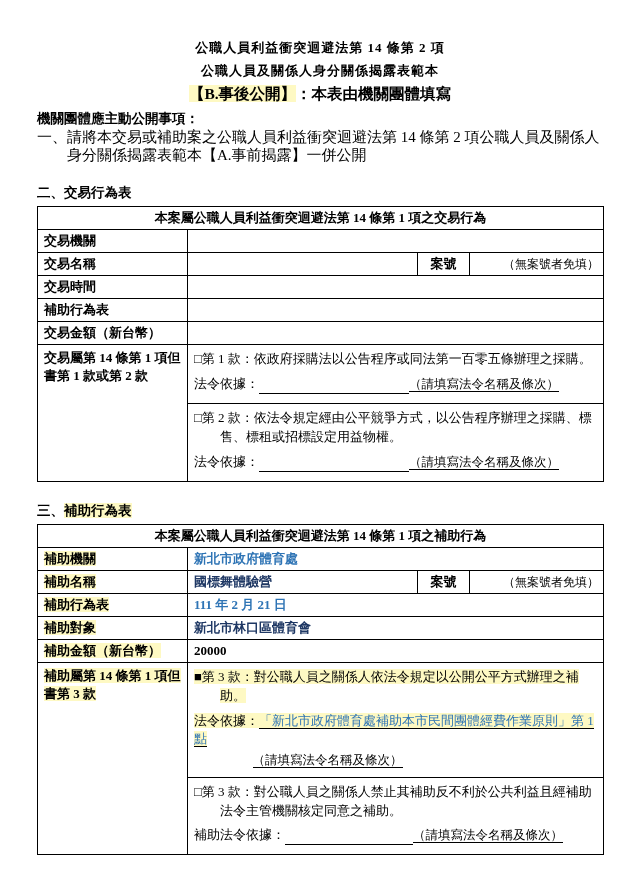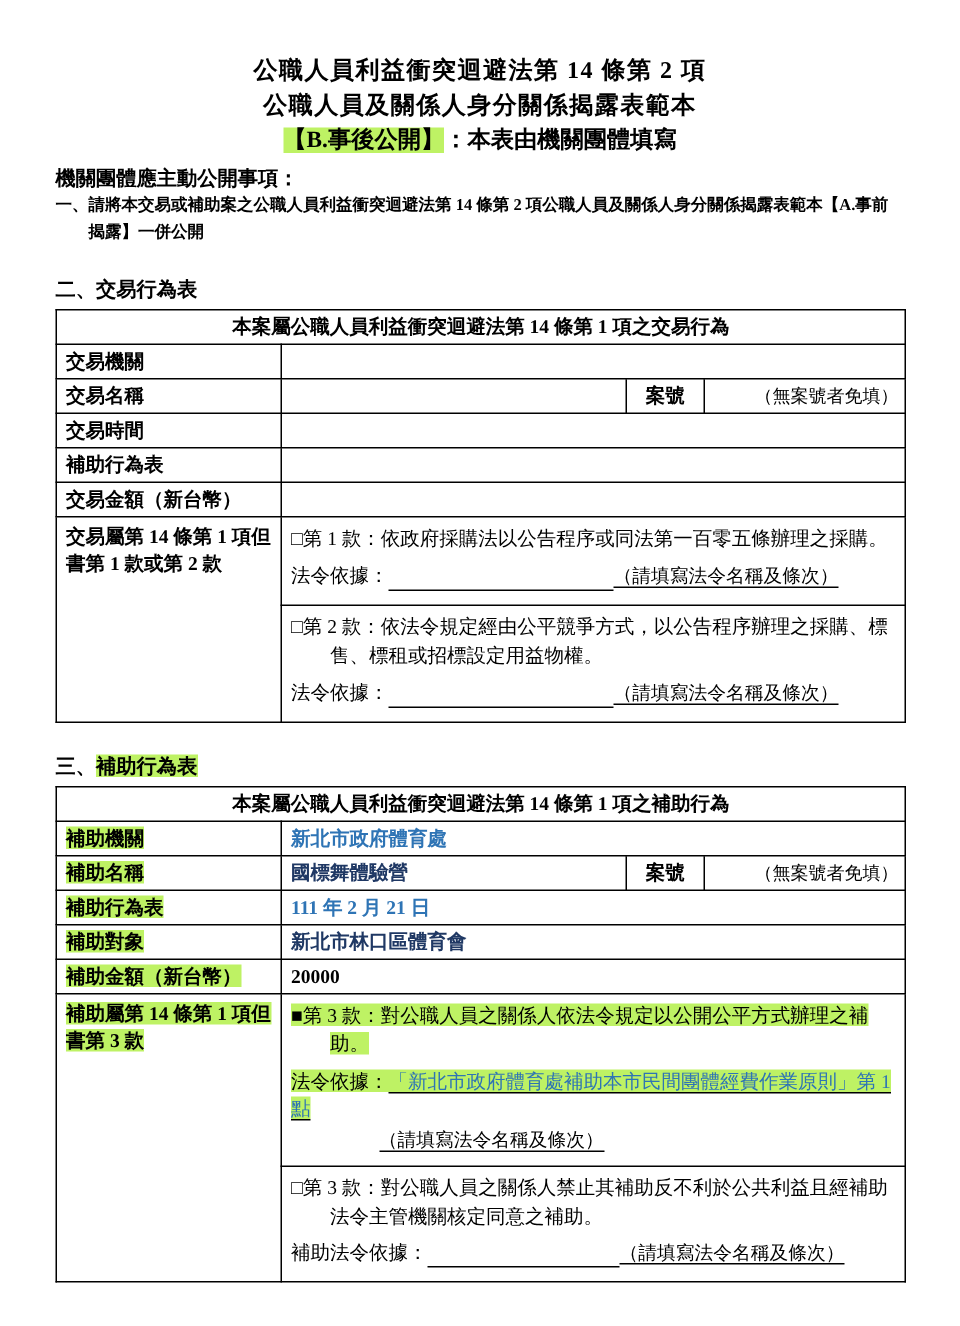--- a/index.html
+++ b/index.html
@@ -4,27 +4,27 @@
 <style>
   * { box-sizing: border-box; }
   html,body { margin:0; padding:0; background:#ffffff; }
   body {
     width:640px; height:884px;
     font-family:"Liberation Serif","DejaVu Serif",serif;
     color:#000;
   }
   .page { width:640px; height:884px; padding:36px 37px 0 37px; overflow:hidden; }
 
-  .title { text-align:center; font-weight:bold; font-size:16px; line-height:23px; letter-spacing:1px; }
+  .title { text-align:center; font-weight:bold; font-size:13px; line-height:23px; letter-spacing:1px; }
   .subtitle { text-align:center; font-weight:bold; font-size:15.5px; line-height:22px; margin-top:1px; }
-  .hl { background:#bef264; }
+  .hl { background:#fef9c3; }
   .top-note { text-align:center; font-size:12.5px; line-height:16px; margin-top:3px; padding:0 6px; }
 
   .notice-heading { font-weight:bold; font-size:13.5px; line-height:18px; margin-top:5px; }
-  .notice-item { font-weight:bold; font-size:11px; line-height:18px; padding-left:2em; text-indent:-2em; }
+  .notice-item { font-weight:normal; font-size:15px; line-height:18px; padding-left:2em; text-indent:-2em; }
 
   .section-title { font-weight:bold; font-size:13.5px; margin-top:20px; margin-bottom:4px; }
 
   table { border-collapse:collapse; width:100%; table-layout:fixed; }
   td { border:1.5px solid #000; font-size:13px; line-height:18px; padding:2px 6px; vertical-align:middle; }
   td.t-head { text-align:center; font-weight:bold; height:23px; }
   td.lbl { font-weight:bold; height:21px; }
   td.val { font-weight:bold; }
   td.case-lbl { font-weight:bold; text-align:center; padding:2px 2px; }
   td.case-note { font-size:12px; text-align:right; padding:2px 4px; white-space:nowrap; }

